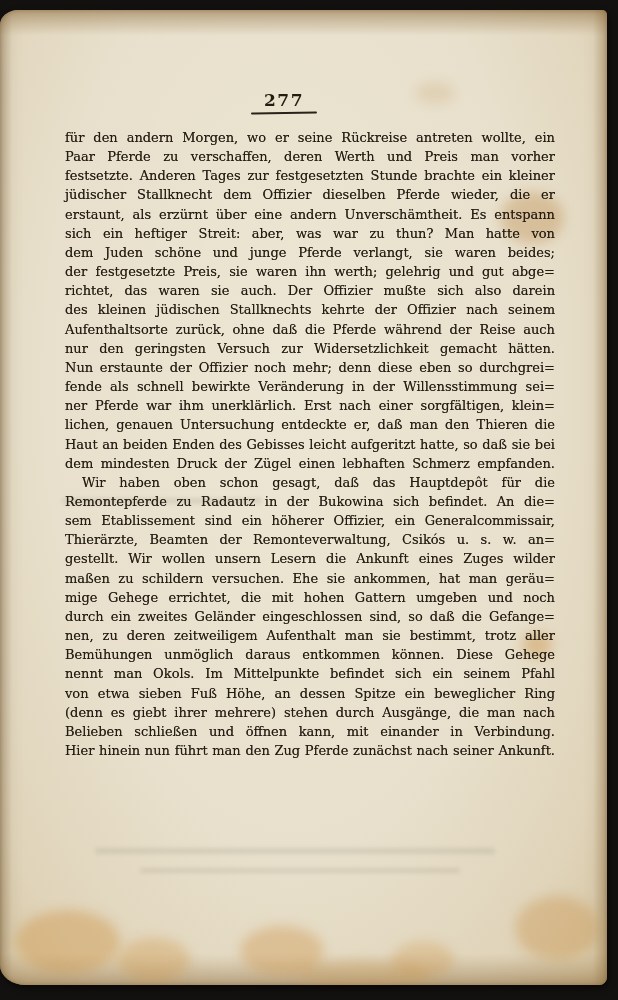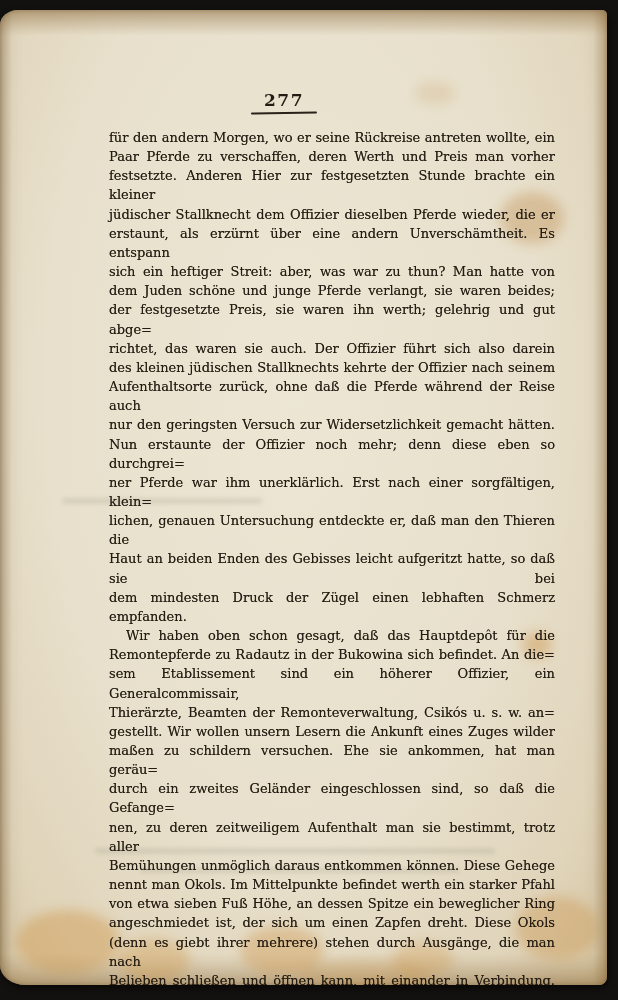--- a/index.html
+++ b/index.html
@@ -49,21 +49,21 @@
   .header{position:absolute;left:248px;top:80px;width:72px;text-align:center;}
   .page-number{font-size:17px;font-weight:700;letter-spacing:1.5px;color:var(--ink);}
   .page-number-rule{width:66px;height:2px;margin:2px auto 0;background:#2a2118;
     border-radius:1px;transform:rotate(-0.8deg);}
 
   .text-block{
     position:absolute;left:65px;top:118px;width:490px;
     font-size:13px;line-height:19.15px;color:var(--ink);
     text-shadow:0 0 .5px rgba(36,28,18,.65);
   }
-  .line{text-align:justify;text-align-last:justify;margin-left:44px;}
+  .line{text-align:justify;text-align-last:justify;}
   .line.indent{padding-left:17px;}
 </style>
 </head>
 <body>
 
 <div class="page">
 
   <div class="edge edge-top"></div>
   <div class="edge edge-bottom"></div>
   <div class="edge edge-right"></div>
@@ -85,48 +85,49 @@
 
   <div class="header">
     <div class="page-number">277</div>
     <div class="page-number-rule"></div>
   </div>
 
   <div class="text-block">
       <div class="paragraph">
         <div class="line">für den andern Morgen, wo er seine Rückreise antreten wollte, ein</div>
         <div class="line">Paar Pferde zu verschaffen, deren Werth und Preis man vorher</div>
-        <div class="line">festsetzte. Anderen Hier zur festgesetzten Stunde brachte ein kleiner</div>
+        <div class="line">festsetzte. Anderen Tages zur festgesetzten Stunde brachte ein kleiner</div>
         <div class="line">jüdischer Stallknecht dem Offizier dieselben Pferde wieder, die er</div>
         <div class="line">erstaunt, als erzürnt über eine andern Unverschämtheit. Es entspann</div>
         <div class="line">sich ein heftiger Streit: aber, was war zu thun? Man hatte von</div>
         <div class="line">dem Juden schöne und junge Pferde verlangt, sie waren beides;</div>
         <div class="line">der festgesetzte Preis, sie waren ihn werth; gelehrig und gut abge=</div>
-        <div class="line">richtet, das waren sie auch. Der Offizier führt sich also darein</div>
+        <div class="line">richtet, das waren sie auch. Der Offizier mußte sich also darein</div>
         <div class="line">des kleinen jüdischen Stallknechts kehrte der Offizier nach seinem</div>
         <div class="line">Aufenthaltsorte zurück, ohne daß die Pferde während der Reise auch</div>
         <div class="line">nur den geringsten Versuch zur Widersetzlichkeit gemacht hätten.</div>
         <div class="line">Nun erstaunte der Offizier noch mehr; denn diese eben so durchgrei=</div>
+        <div class="line">fende als schnell bewirkte Veränderung in der Willensstimmung sei=</div>
         <div class="line">ner Pferde war ihm unerklärlich. Erst nach einer sorgfältigen, klein=</div>
         <div class="line">lichen, genauen Untersuchung entdeckte er, daß man den Thieren die</div>
         <div class="line">Haut an beiden Enden des Gebisses leicht aufgeritzt hatte, so daß sie bei</div>
         <div class="line">dem mindesten Druck der Zügel einen lebhaften Schmerz empfanden.</div>
       </div>
       <div class="paragraph">
         <div class="line indent">Wir haben oben schon gesagt, daß das Hauptdepôt für die</div>
         <div class="line">Remontepferde zu Radautz in der Bukowina sich befindet. An die=</div>
         <div class="line">sem Etablissement sind ein höherer Offizier, ein Generalcommissair,</div>
         <div class="line">Thierärzte, Beamten der Remonteverwaltung, Csikós u. s. w. an=</div>
         <div class="line">gestellt. Wir wollen unsern Lesern die Ankunft eines Zuges wilder</div>
         <div class="line">maßen zu schildern versuchen. Ehe sie ankommen, hat man geräu=</div>
+        <div class="line">mige Gehege errichtet, die mit hohen Gattern umgeben und noch</div>
         <div class="line">durch ein zweites Geländer eingeschlossen sind, so daß die Gefange=</div>
         <div class="line">nen, zu deren zeitweiligem Aufenthalt man sie bestimmt, trotz aller</div>
         <div class="line">Bemühungen unmöglich daraus entkommen können. Diese Gehege</div>
-        <div class="line">nennt man Okols. Im Mittelpunkte befindet werth ein starker Pfahl</div>
+        <div class="line">nennt man Okols. Im Mittelpunkte befindet sich ein seinem Pfahl</div>
         <div class="line">von etwa sieben Fuß Höhe, an dessen Spitze ein beweglicher Ring</div>
-        <div class="line">angeschmiedet ist, der sich um einen Zapfen dreht. Diese Okols</div>
         <div class="line">(denn es giebt ihrer mehrere) stehen durch Ausgänge, die man nach</div>
         <div class="line">Belieben schließen und öffnen kann, mit einander in Verbindung.</div>
         <div class="line">Hier hinein nun führt man den Zug Pferde zunächst nach seiner Ankunft.</div>
       </div>
     </div>
 
 </div>
 
 </body></html>

